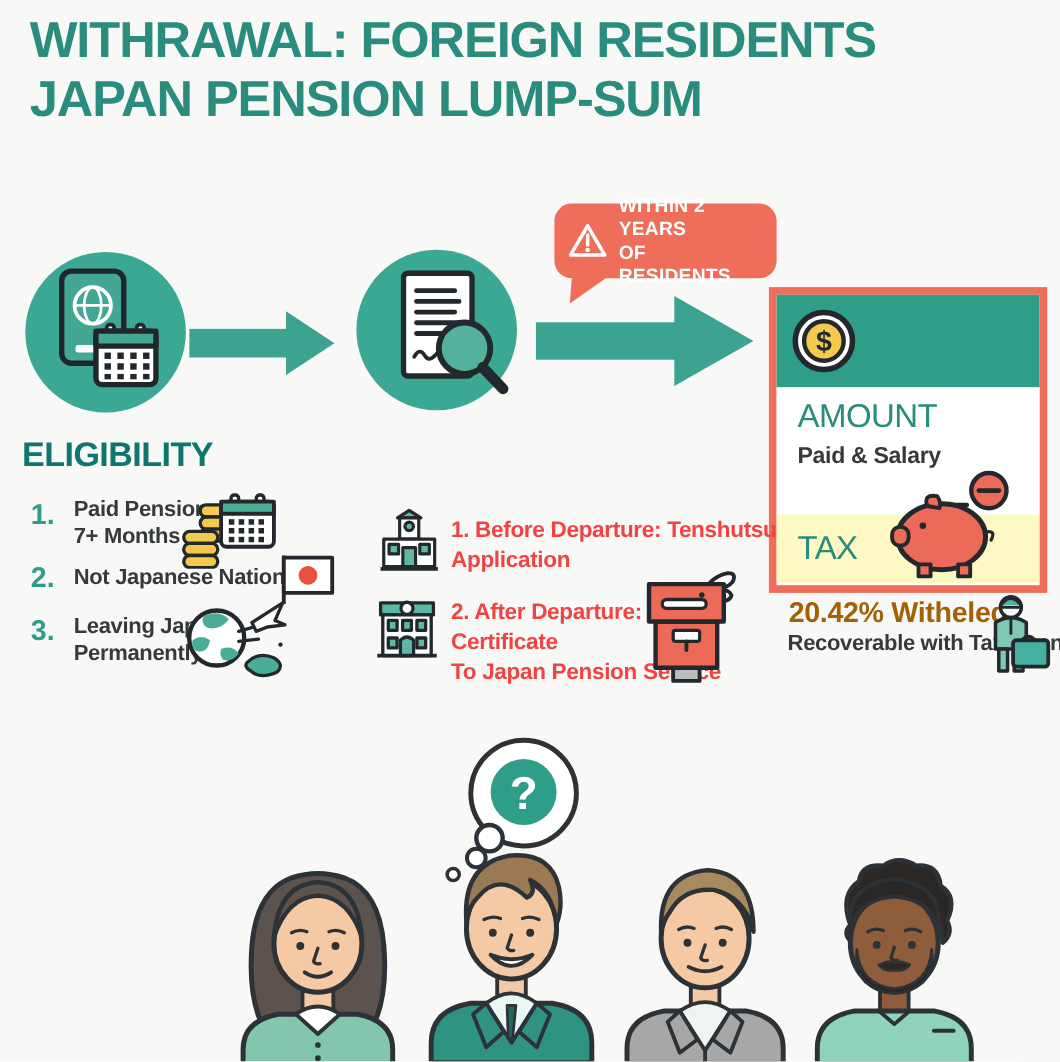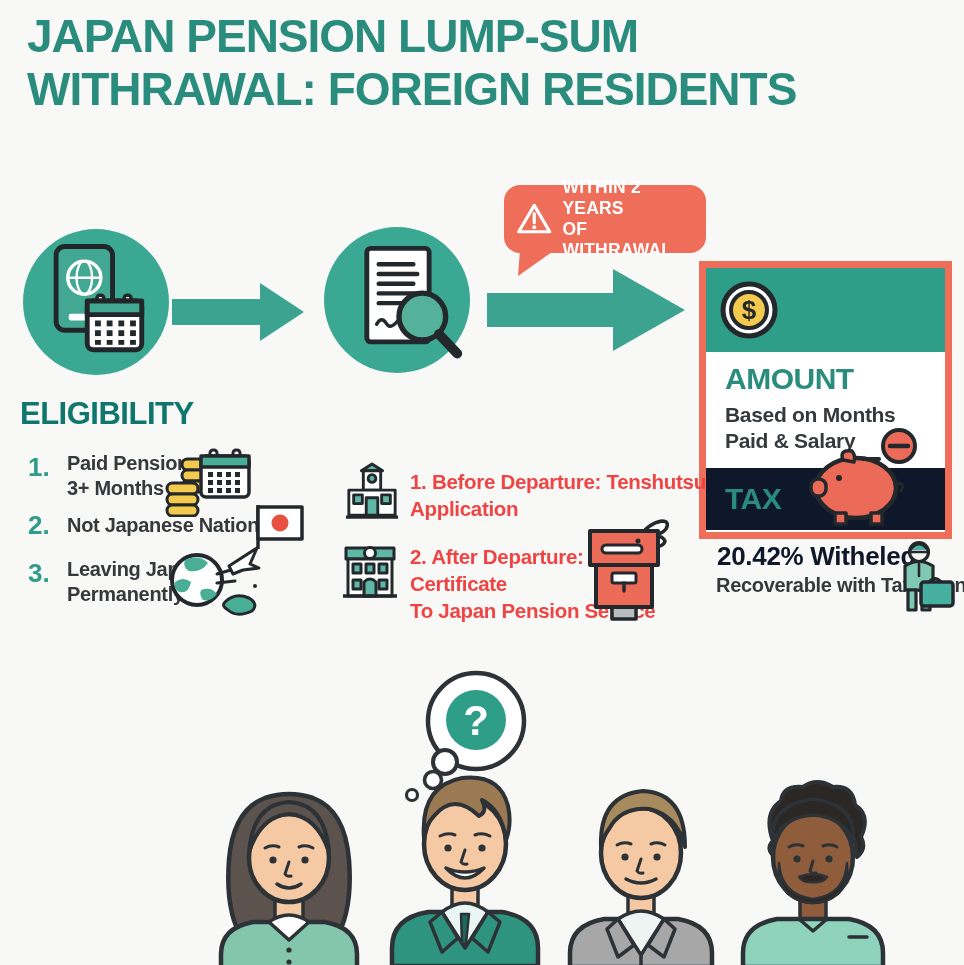--- a/index.html
+++ b/index.html
@@ -20,39 +20,39 @@
     background:#ee6e59;border-radius:16px;display:flex;align-items:center;
     padding:0 12px;gap:10px;height:68px;box-sizing:border-box;
   }
   .bubble-text{color:#ffffff;font-weight:700;font-size:17.5px;line-height:21px;letter-spacing:.2px;}
   .card{
     width:253px;height:278px;border:7px solid #ee6e59;background:#ffffff;
     box-sizing:border-box;
   }
   .card-header{height:84px;background:#2f9e88;position:relative;}
   .card-amount{height:116px;background:#ffffff;padding:10px 0 0 19px;box-sizing:border-box;}
-  .card-tax{height:62px;background:#0f172a;position:relative;display:flex;align-items:center;}
-  .card-title{color:#2a8c7d;font-size:30px;font-weight:700;letter-spacing:-.5px;}
+  .card-tax{height:62px;background:#fef9c3;position:relative;display:flex;align-items:center;}
+  .card-title{color:#2a8c7d;font-size:30px;font-weight:400;letter-spacing:-.5px;}
   .card-desc{color:#35393c;font-size:21px;font-weight:700;line-height:26px;margin-top:6px;letter-spacing:-.3px;}
   .section-header{color:#0f766e;font-size:31px;font-weight:700;letter-spacing:-.5px;white-space:nowrap;}
   .item-num{color:#2f9c8a;font-size:26px;font-weight:700;}
   .item-text{color:#35393c;font-size:20px;font-weight:700;line-height:25px;letter-spacing:-.3px;white-space:nowrap;}
   .step-text{color:#ef4444;font-size:20.5px;font-weight:700;line-height:27px;letter-spacing:-.3px;white-space:nowrap;}
-  .note1{color:#0f172a;font-size:26px;font-weight:700;letter-spacing:-.3px;white-space:nowrap;}
+  .note1{color:#a16207;font-size:26px;font-weight:700;letter-spacing:-.3px;white-space:nowrap;}
   .note2{color:#35393c;font-size:20px;font-weight:700;letter-spacing:-.3px;white-space:nowrap;}
   svg{display:block;}
 </style>
 </head>
 <body>
 
 <div id="canvas">
 
   <div class="abs title" style="left:27px;top:10px;">
+    <div>WITHRAWAL: FOREIGN RESIDENTS</div>
     <div>JAPAN PENSION LUMP-SUM</div>
-    <div>WITHRAWAL: FOREIGN RESIDENTS</div>
   </div>
 
   <div class="abs flow-circle" style="left:23px;top:229px;">
     <svg width="146" height="146" viewBox="0 0 150 150">
       <g stroke="#20262a" stroke-linejoin="round" stroke-linecap="round">
         <rect x="34" y="18" width="58" height="86" rx="9" fill="#43a893" stroke-width="5"></rect>
         <circle cx="63" cy="50" r="17" fill="none" stroke="#ffffff" stroke-width="3.5"></circle>
         <ellipse cx="63" cy="50" rx="8" ry="17" fill="none" stroke="#ffffff" stroke-width="2.5"></ellipse>
         <line x1="46" y1="50" x2="80" y2="50" stroke="#ffffff" stroke-width="2.5"></line>
         <rect x="47" y="87" width="30" height="7" rx="2" fill="#ffffff" stroke="none"></rect>
@@ -102,21 +102,21 @@
   </div>
 
   <div class="abs bubble" style="left:504px;top:185px;width:202px;">
     <svg width="40" height="36" viewBox="0 0 40 36">
       <path d="M20,3 L37,32 L3,32 Z" fill="none" stroke="#ffffff" stroke-width="3.5" stroke-linejoin="round"></path>
       <line x1="20" y1="12" x2="20" y2="22" stroke="#ffffff" stroke-width="3.5" stroke-linecap="round"></line>
       <circle cx="20" cy="27" r="2.2" fill="#ffffff"></circle>
     </svg>
     <div class="bubble-text">
       <div>WITHIN 2 YEARS</div>
-      <div>OF WITHRAWAL</div>
+      <div>OF RESIDENTS</div>
     </div>
   </div>
   <svg class="abs" style="left:514px;top:250px;" width="38" height="26" viewBox="0 0 38 26">
     <polygon points="4,26 6,0 38,2" fill="#ee6e59"></polygon>
   </svg>
 
   <svg class="abs" style="left:487px;top:267px;" width="198" height="86" viewBox="0 0 198 86">
     <rect x="0" y="26" width="128" height="34" fill="#3ba390"></rect>
     <polygon points="126,2 198,43 126,84" fill="#3ba390"></polygon>
   </svg>
@@ -125,21 +125,20 @@
     <div class="card-header">
       <svg class="abs" style="left:13px;top:12px;" width="60" height="60" viewBox="0 0 60 60">
         <circle cx="30" cy="30" r="26" fill="#ffffff" stroke="#23282c" stroke-width="5"></circle>
         <circle cx="30" cy="30" r="18" fill="#f3c94e" stroke="#23282c" stroke-width="4"></circle>
         <text x="30" y="39" font-size="26" font-weight="bold" fill="#23282c" text-anchor="middle" font-family="Liberation Sans, sans-serif">$</text>
       </svg>
     </div>
     <div class="card-amount">
       <div class="card-title">AMOUNT</div>
       <div class="card-desc">
-        <div>Based on Months</div>
         <div>Paid &amp; Salary</div>
       </div>
     </div>
     <div class="card-tax">
       <div class="card-title" style="margin-left:19px;">TAX</div>
       <svg class="abs" style="right:18px;top:-42px;" width="126" height="102" viewBox="0 0 126 102">
         <g stroke="#23282c" stroke-linejoin="round" stroke-linecap="round">
           <circle cx="98" cy="20" r="16" fill="#ec6a58" stroke-width="4"></circle>
           <line x1="89" y1="20" x2="107" y2="20" stroke-width="4.5"></line>
           <ellipse cx="55" cy="62" rx="40" ry="30" fill="#ec6a58" stroke-width="4.5"></ellipse>
@@ -169,21 +168,21 @@
       <path d="M32,42 Q38,35 44,42" fill="none" stroke-width="3"></path>
       <rect x="24" y="42" width="32" height="24" rx="3" fill="#45b0a0" stroke-width="3.5"></rect>
     </g>
   </svg>
 
   <div class="abs section-header" style="left:20px;top:396px;">ELIGIBILITY</div>
 
   <div class="abs item-num" style="left:28px;top:452px;">1.</div>
   <div class="abs item-text" style="left:67px;top:451px;">
     <div>Paid Pension</div>
-    <div>3+ Months</div>
+    <div>7+ Months</div>
   </div>
   <svg class="abs" style="left:165px;top:457px;" width="52" height="60" viewBox="0 0 52 60">
     <g stroke="#23282c" stroke-width="3" stroke-linejoin="round">
       <rect x="17" y="2" width="33" height="11" rx="5.5" fill="#f3c94e"></rect>
       <rect x="17" y="13" width="33" height="11" rx="5.5" fill="#f3c94e"></rect>
       <rect x="17" y="24" width="33" height="11" rx="5.5" fill="#f3c94e"></rect>
       <rect x="2" y="26" width="31" height="11" rx="5.5" fill="#f3c94e"></rect>
       <rect x="2" y="37" width="31" height="11" rx="5.5" fill="#f3c94e"></rect>
       <rect x="2" y="48" width="31" height="11" rx="5.5" fill="#f3c94e"></rect>
     </g>

